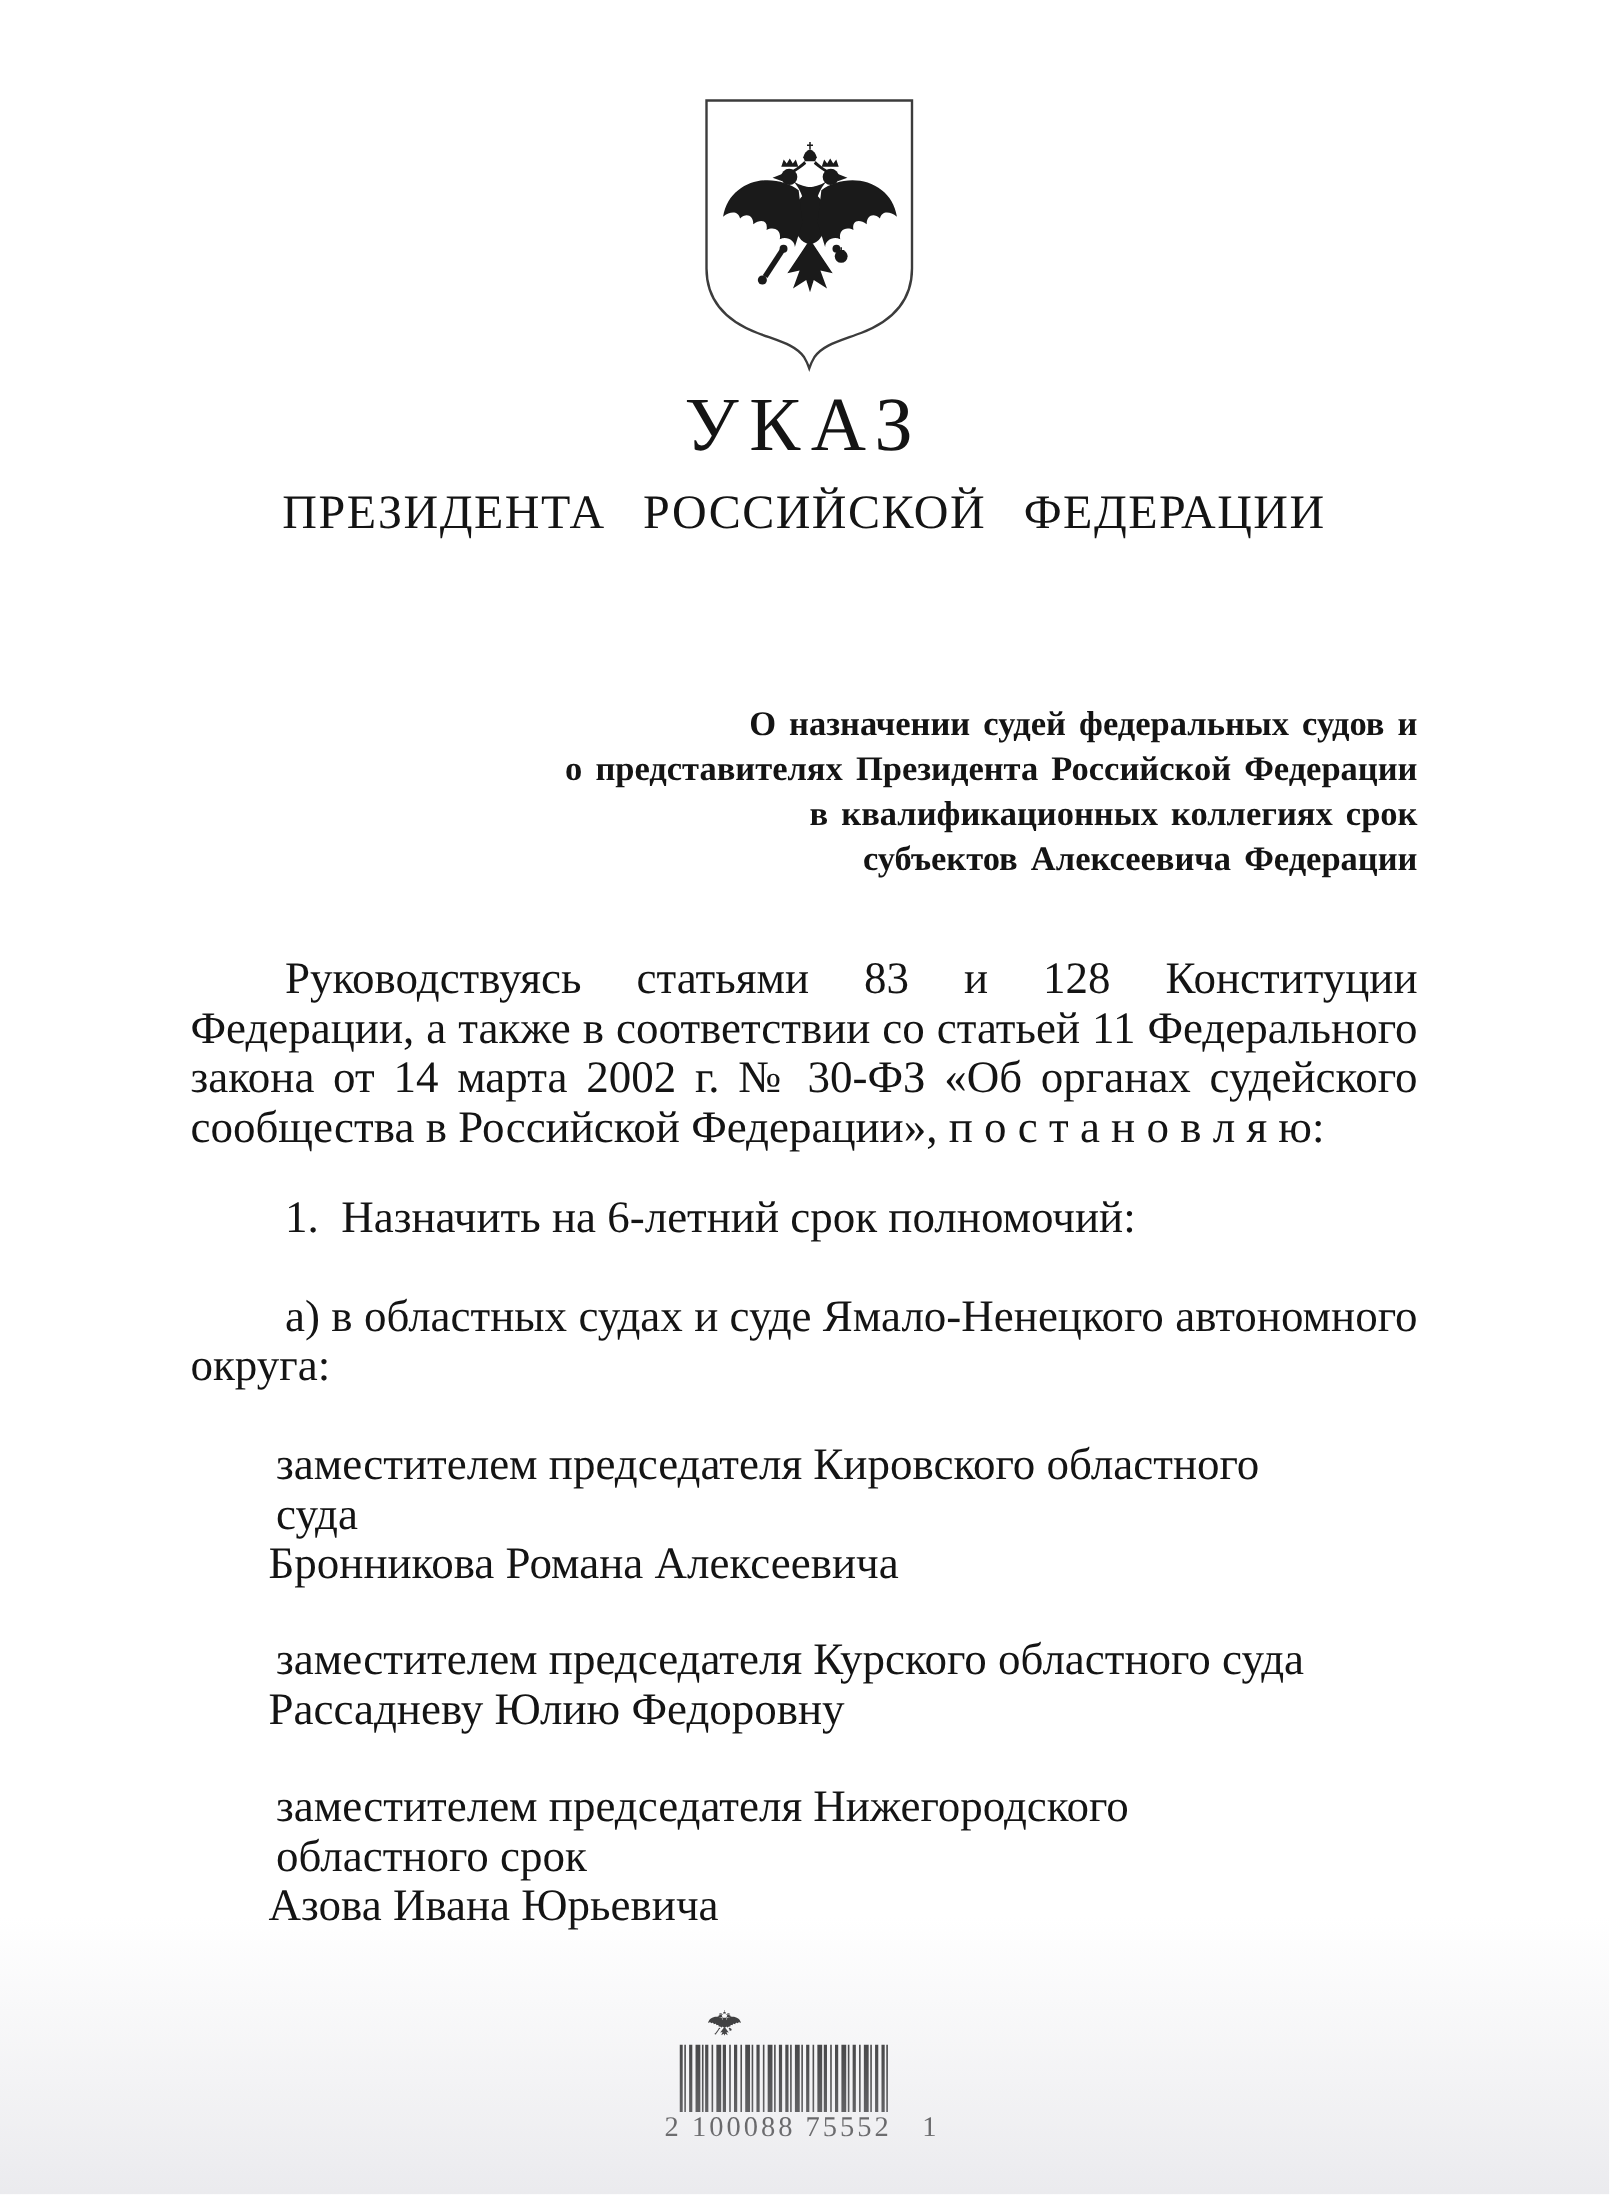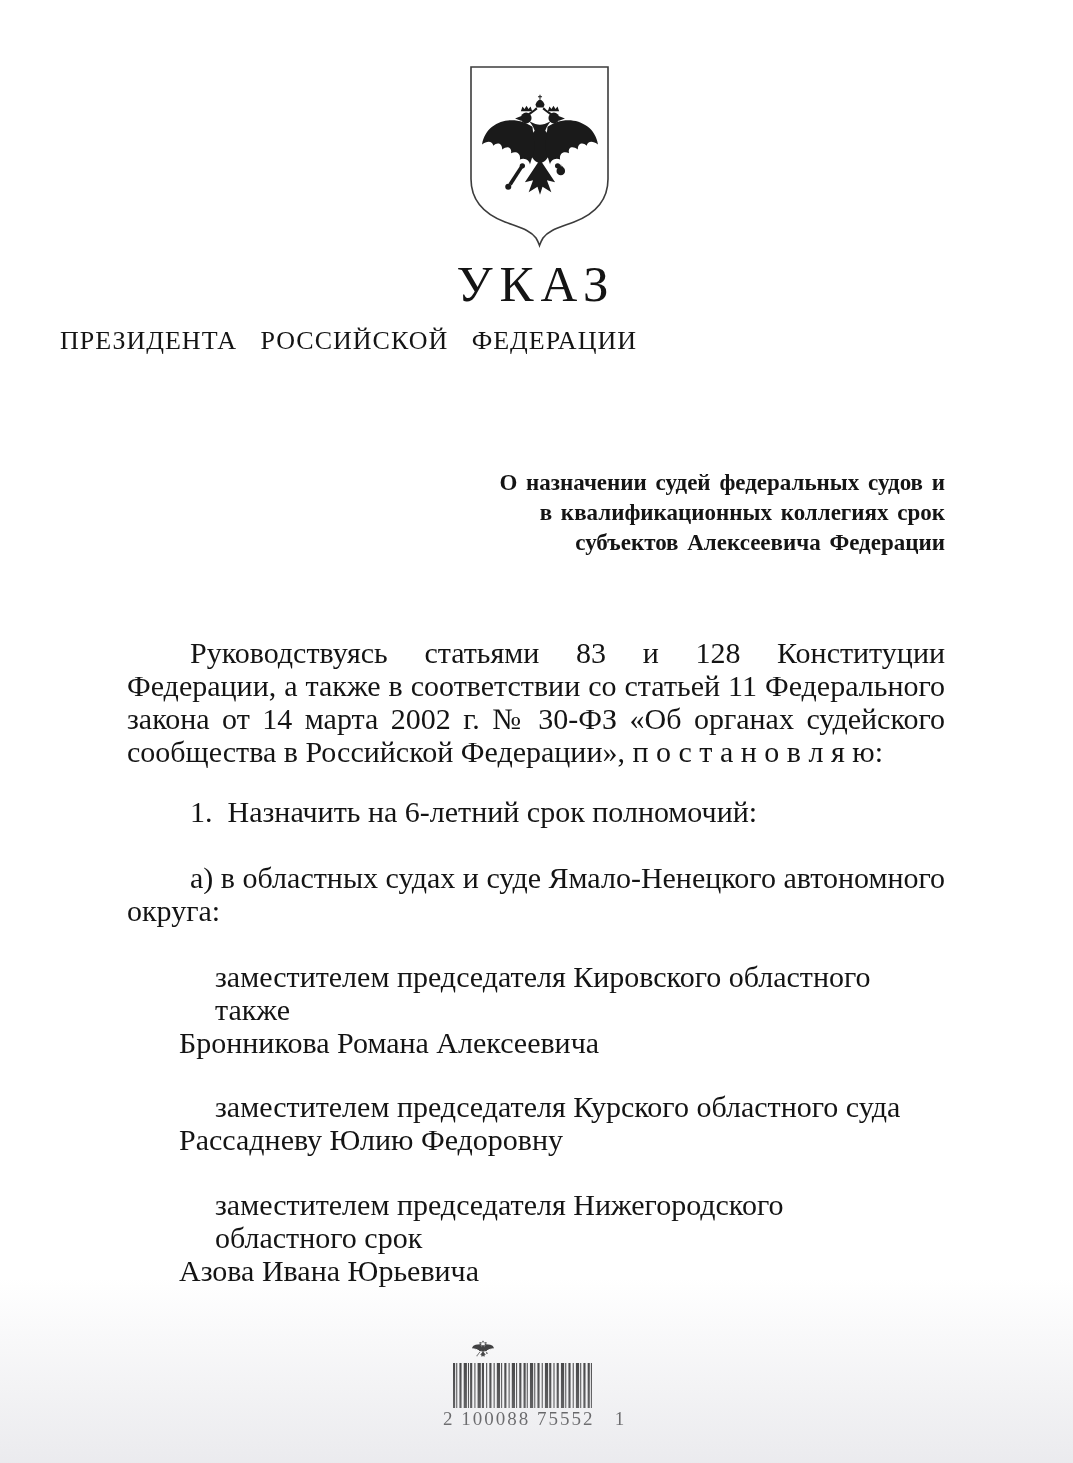--- a/index.html
+++ b/index.html
@@ -18,42 +18,42 @@
 
   
   .doc-type{
     left:127px;top:256px;width:818px;
     text-align:center;
     font-size:51px;line-height:56px;
     letter-spacing:7px;
   }
   .issuer{
     left:60px;top:323px;width:952px;
-    text-align:left;
-    font-size:26px;line-height:36px;
+    text-align:center;
+    font-size:32px;line-height:36px;
     letter-spacing:1px;word-spacing:16px;
     white-space:nowrap;
   }
 
   
   .subject{
     left:127px;top:468px;width:818px;
     text-align:right;
     font-weight:bold;
     font-size:23px;line-height:30px;
     word-spacing:3px;
   }
 
   
   .bodyblock{left:127px;width:818px;font-size:30px;line-height:33px;}
   .jline{text-align:justify;height:33px;overflow:hidden;}
   .jline::after{content:"";display:inline-block;width:100%;height:0;}
   .pline{height:33px;}
   .ind{text-indent:63px;}
-  .pos-line{margin-left:88px;height:33px;}
+  .pos-line{margin-left:57px;height:33px;}
   .name-line{margin-left:52px;height:33px;}
 
   .preamble{top:636px;}
   .item1{top:795px;}
   .sub-a{top:861px;}
   .appt-1{top:960px;}
   .appt-2{top:1090px;}
   .appt-3{top:1188px;}
 
   
@@ -120,20 +120,21 @@
     <path d="M5,4 L142,4 L142,116 C142,138 129,151 108,159 C92,165 83,167 77,175 C75.5,177.5 74.5,179.5 73.5,182.5 C72.5,179.5 71.5,177.5 70,175 C64,167 55,165 39,159 C18,151 5,138 5,116 Z" fill="#ffffff" stroke="#3c3c3c" stroke-width="1.6"></path>
     <use href="#eagleSym" x="11" y="26" width="126" height="126"></use>
   </svg>
 
   <div class="abs doc-type">УКАЗ</div>
 
   <div class="abs issuer">ПРЕЗИДЕНТА РОССИЙСКОЙ ФЕДЕРАЦИИ</div>
 
   <div class="abs subject">
     <div>О назначении судей федеральных судов и</div>
+    <div>о представителях Президента Российской Федерации</div>
     <div>в квалификационных коллегиях срок</div>
     <div>субъектов Алексеевича Федерации</div>
   </div>
 
   <div class="abs bodyblock preamble">
     <div class="jline ind">Руководствуясь статьями 83 и 128 Конституции Российской</div>
     <div class="jline">Федерации, а также в соответствии со статьей&nbsp;11 Федерального</div>
     <div class="jline">закона от 14&nbsp;марта 2002&nbsp;г. №&nbsp;30-ФЗ «Об органах судейского</div>
     <div class="pline">сообщества в Российской Федерации», п о с т а н о в л я ю:</div>
   </div>
@@ -142,21 +143,21 @@
     <div class="pline ind">1.&nbsp;&nbsp;Назначить на 6-летний срок полномочий:</div>
   </div>
 
   <div class="abs bodyblock sub-a">
     <div class="jline ind">а) в областных судах и суде Ямало-Ненецкого автономного</div>
     <div class="pline">округа:</div>
   </div>
 
   <div class="abs bodyblock appt-1">
     <div class="pos-line">заместителем председателя Кировского областного</div>
-    <div class="pos-line">также</div>
+    <div class="pos-line">суда</div>
     <div class="name-line">Бронникова Романа Алексеевича</div>
   </div>
 
   <div class="abs bodyblock appt-2">
     <div class="pos-line">заместителем председателя Курского областного суда</div>
     <div class="name-line">Рассадневу Юлию Федоровну</div>
   </div>
 
   <div class="abs bodyblock appt-3">
     <div class="pos-line">заместителем председателя Нижегородского</div>

